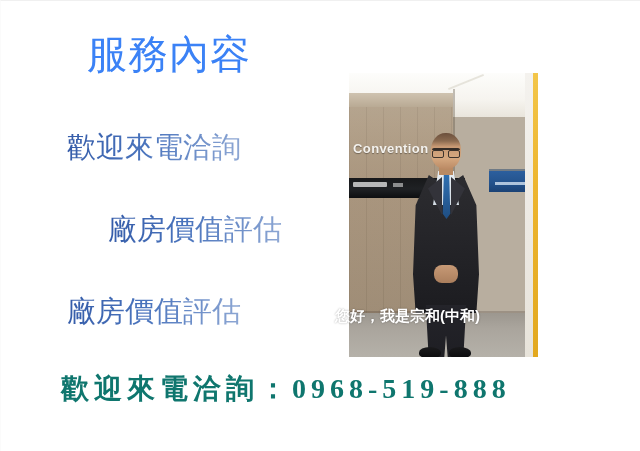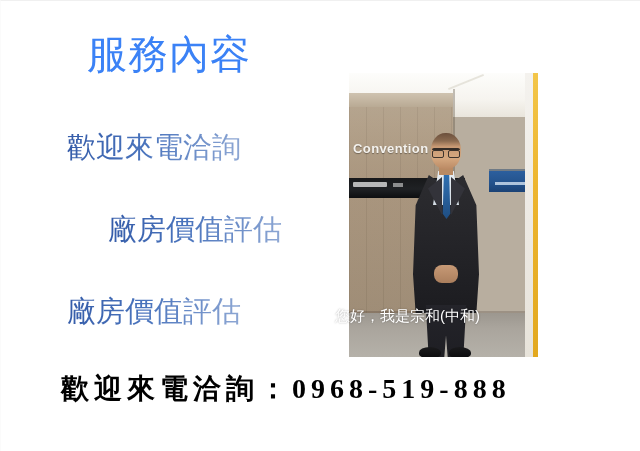--- a/index.html
+++ b/index.html
@@ -300,31 +300,32 @@
   .photo-caption {
     position: absolute;
     left: 334px;
     top: 306px;
     font-size: 15px;
     line-height: 1.2;
     color: #ffffff;
     white-space: nowrap;
     font-family: "Liberation Sans", "DejaVu Sans", sans-serif;
     text-shadow: 0 0 2px rgba(0,0,0,.35);
+    font-weight: bold;
   }
 
   
   .contact-line {
     position: absolute;
     left: 60px;
     top: 373px;
     font-size: 28px;
     line-height: 1.1;
     font-weight: bold;
-    color: #000000;
+    color: #0f766e;
     letter-spacing: 5px;
     white-space: nowrap;
     font-family: "Liberation Serif", "DejaVu Serif", serif;
   }
 </style>
 </head>
 <body>
 
 <div class="slide">
 

